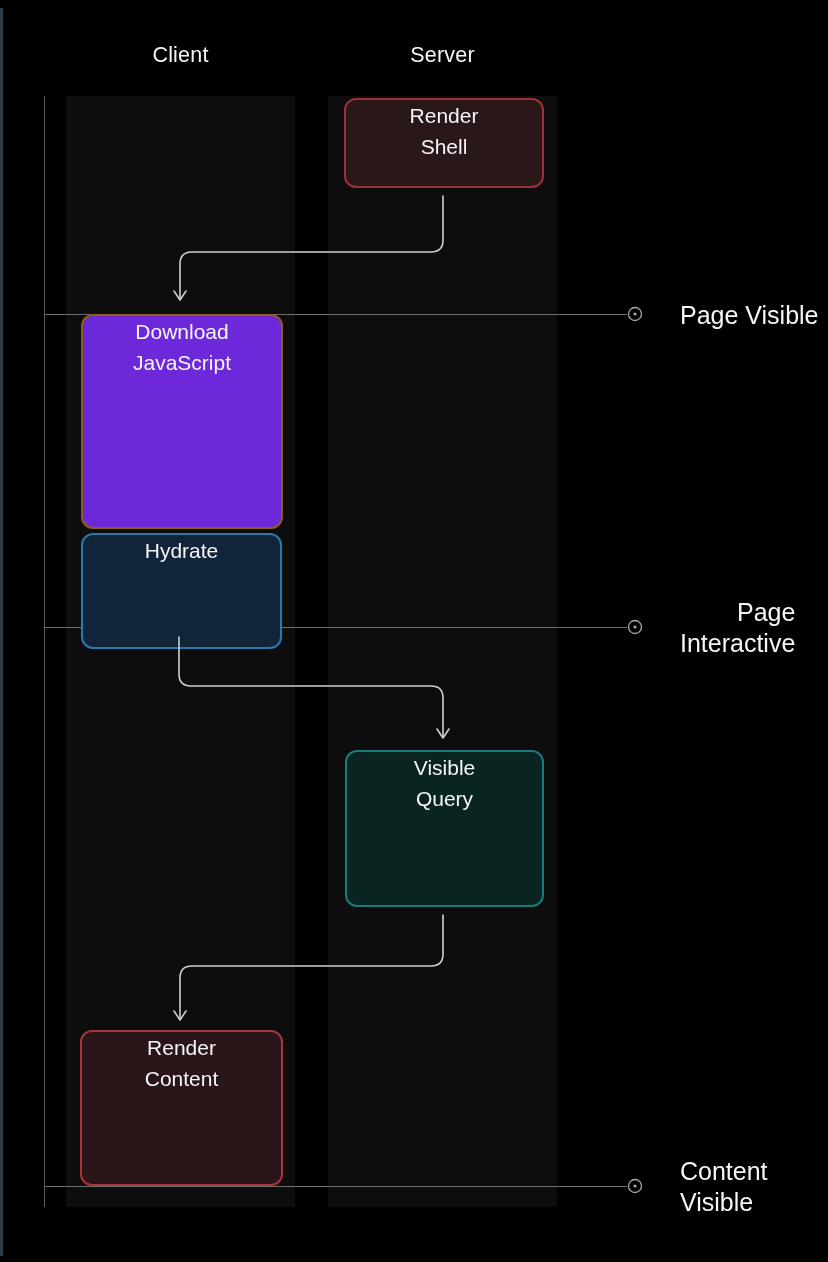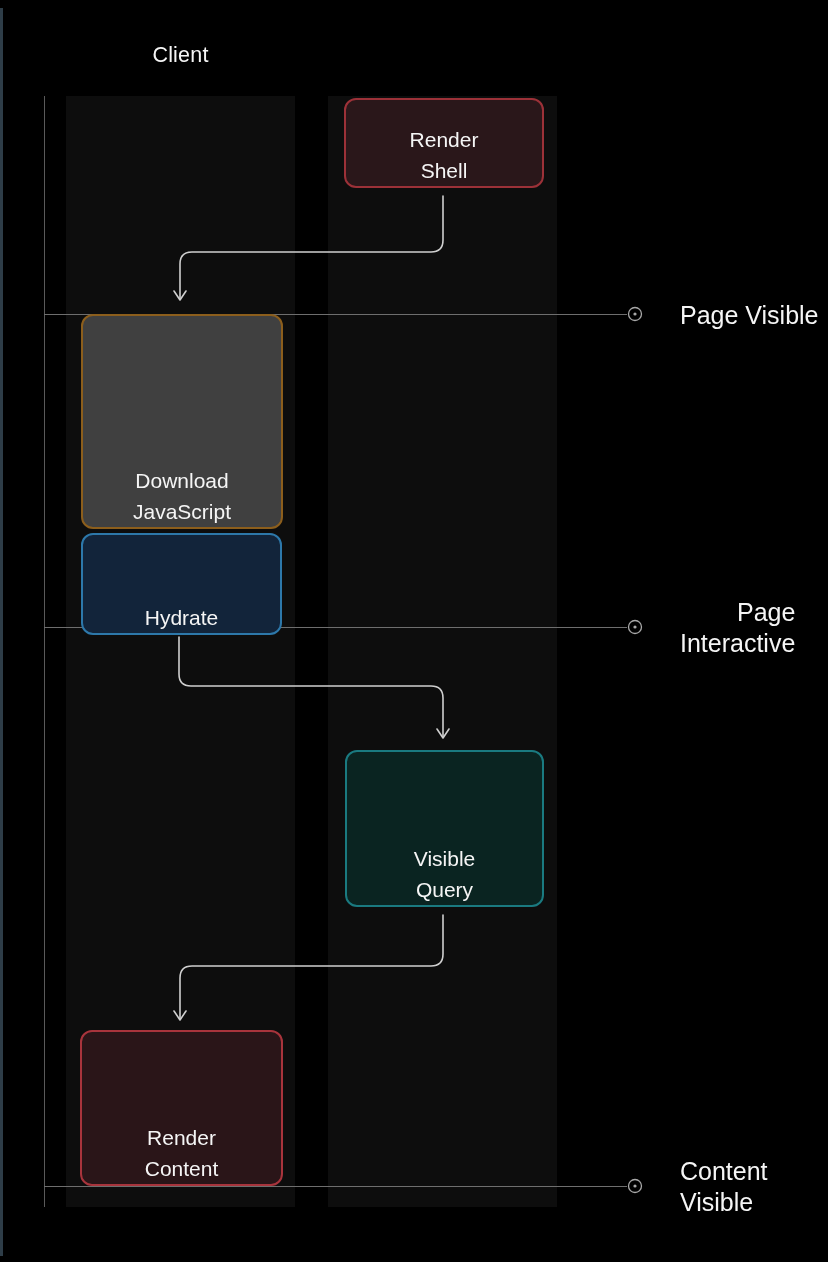--- a/index.html
+++ b/index.html
@@ -60,33 +60,33 @@
   }
   #ms-label-0 { top: 300px; }
   #ms-label-1 { top: 597px; text-align: right; }
   #ms-label-2 { top: 1156px; }
   .node {
     position: absolute;
     box-sizing: border-box;
     border: 2px solid;
     border-radius: 12px;
     display: flex;
-    align-items: flex-end;
+    align-items: flex-start;
     justify-content: center;
     z-index: 2;
   }
   .node-label {
     font-size: 21px;
     line-height: 31px;
     text-align: center;
     white-space: pre-line;
   }
   #node-render-shell       { left: 344px; top: 98px;   width: 200px; height: 90px; }
   #node-download-javascript{ left: 81px;  top: 314px;  width: 202px; height: 215px; }
-  #node-hydrate            { left: 81px;  top: 533px;  width: 201px; height: 102px; }
+  #node-hydrate            { left: 81px;  top: 533px;  width: 201px; height: 116px; }
   #node-database-query     { left: 345px; top: 750px;  width: 199px; height: 157px; }
   #node-render-content     { left: 80px;  top: 1030px; width: 203px; height: 156px; }
   .overlay-svg {
     position: absolute;
     left: 0; top: 0;
     z-index: 3;
     pointer-events: none;
   }
   .overlay-svg path { fill: none; stroke-width: 1.6; stroke-linecap: round; stroke-linejoin: round; }
   .overlay-svg circle.ring { fill: none; stroke-width: 1.3; }
@@ -95,38 +95,39 @@
 <body>
 
 <div class="stage" style="background-color: rgb(0, 0, 0); color: rgb(245, 245, 245);">
 
   <div class="edge-strip" style="background-color: rgb(46, 61, 72);"></div>
 
   <div class="lane" id="lane-client" style="background-color: rgb(13, 13, 13);"></div>
   <div class="lane" id="lane-server" style="background-color: rgb(13, 13, 13);"></div>
 
   <div class="col-header" id="header-client">Client</div>
+  <div class="col-header" id="header-server">Server</div>
 
   <div class="axis" style="background-color: rgb(90, 90, 90);"></div>
 
   <div class="ms-line" id="ms-line-0" style="background-color: rgb(110, 110, 110);"></div>
   <div class="ms-line" id="ms-line-1" style="background-color: rgb(110, 110, 110);"></div>
   <div class="ms-line" id="ms-line-2" style="background-color: rgb(110, 110, 110);"></div>
 
   <div class="ms-label" id="ms-label-0">Page Visible</div>
   <div class="ms-label" id="ms-label-1">Page
 Interactive</div>
   <div class="ms-label" id="ms-label-2">Content
 Visible</div>
 
   <div class="node" id="node-render-shell" style="border-color: rgb(156, 49, 56); background-color: rgb(42, 23, 26);">
     <div class="node-label">Render
 Shell</div>
   </div>
-  <div class="node" id="node-download-javascript" style="border-color: rgb(140, 94, 28); background-color: #404040;">
+  <div class="node" id="node-download-javascript" style="border-color: rgb(140, 94, 28); background-color: #6d28d9;">
     <div class="node-label">Download
 JavaScript</div>
   </div>
   <div class="node" id="node-hydrate" style="border-color: rgb(45, 120, 170); background-color: rgb(18, 36, 58);">
     <div class="node-label">Hydrate</div>
   </div>
   <div class="node" id="node-database-query" style="border-color: rgb(26, 122, 128); background-color: rgb(10, 36, 33);">
     <div class="node-label">Visible
 Query</div>
   </div>

